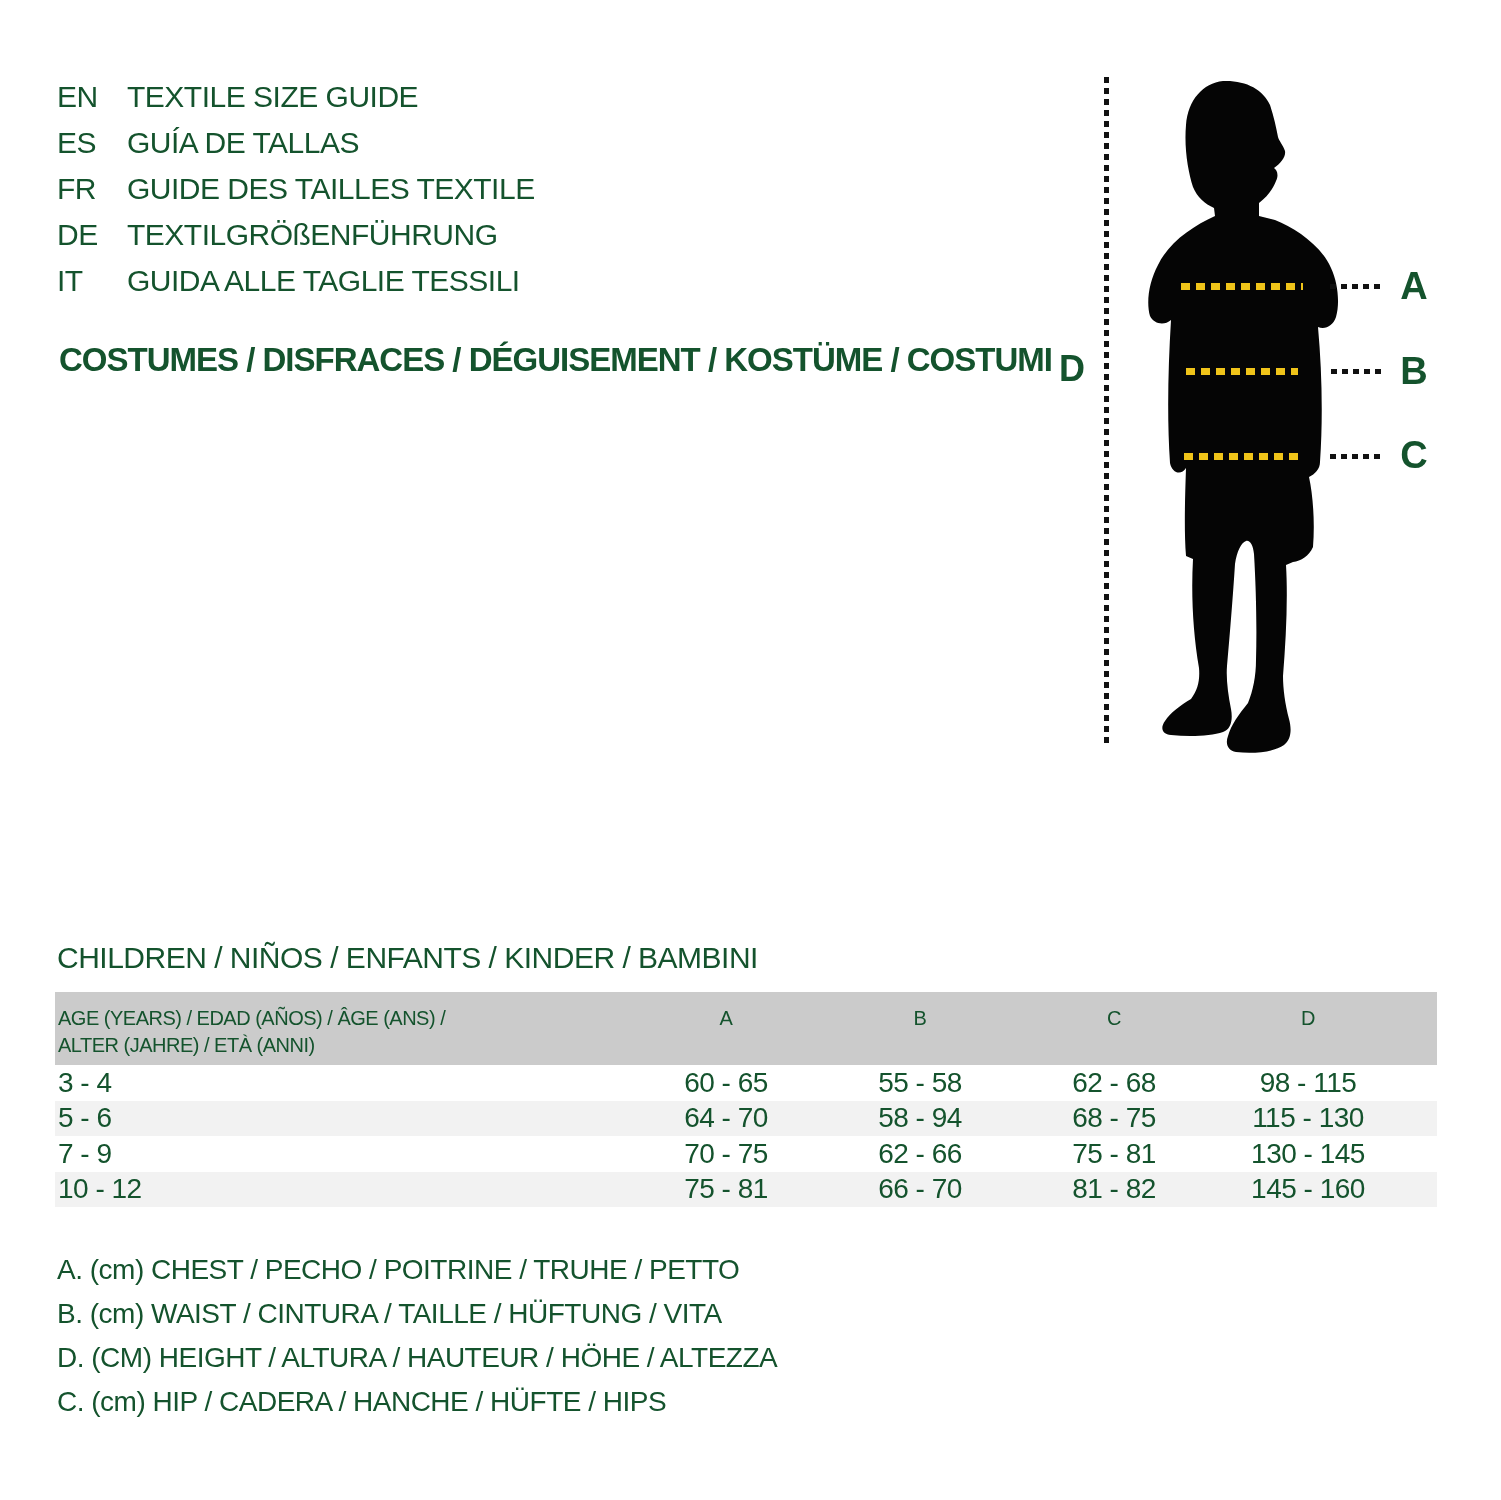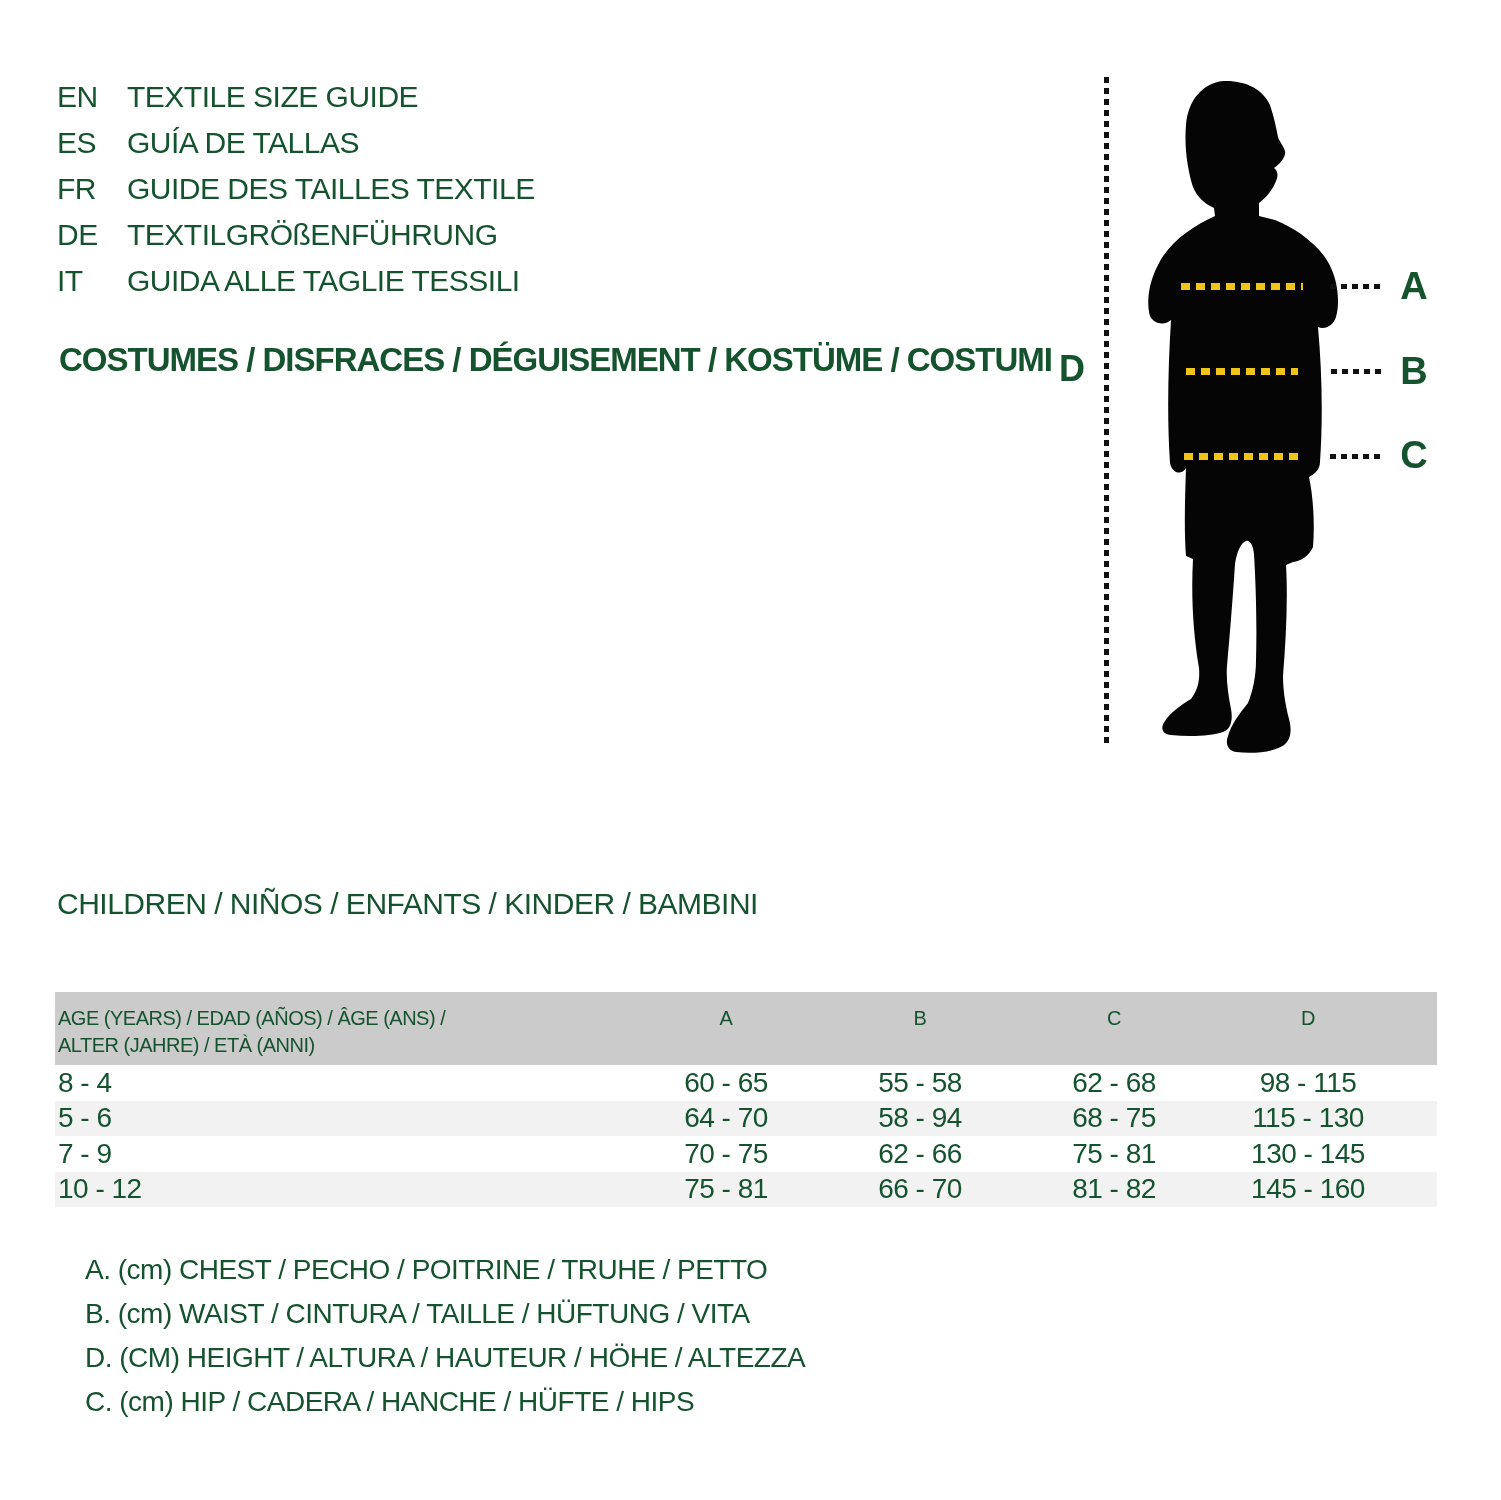--- a/index.html
+++ b/index.html
@@ -47,42 +47,42 @@
   .pos-b-y{top:308px;left:146px;width:112px;}
   .pos-c-y{top:393px;left:144px;width:120px;}
   .pos-a-k{top:224px;left:290px;width:53px;}
   .pos-b-k{top:309px;left:291px;width:52px;}
   .pos-c-k{top:394px;left:290px;width:53px;}
   .pos-a-l{top:205px;}
   .pos-b-l{top:290px;}
   .pos-c-l{top:374px;}
   
   .children-heading{
-    position:absolute;left:57px;top:887px;
+    position:absolute;left:57px;top:941px;
     font-size:30px;letter-spacing:-0.5px;white-space:nowrap;
   }
   .size-table{position:absolute;left:55px;top:992px;width:1382px;}
   .t-row{
     display:grid;
     grid-template-columns:574px 194px 194px 194px 194px 1fr;
     align-items:center;
   }
   .t-header{
     background:#cbcbcb;height:73px;
     font-size:20px;letter-spacing:-0.5px;
   }
   .t-header .age-head{padding-left:3px;line-height:27px;align-self:start;padding-top:13px;}
   .t-header .col-head{text-align:center;align-self:start;padding-top:13px;line-height:27px;}
   .t-data{height:35.5px;font-size:28px;letter-spacing:-0.5px;}
   .t-data:nth-child(odd){background:#f2f2f2;}
   .t-data .age-cell{padding-left:3px;}
   .t-data .val-cell{text-align:center;}
   
   .notes{position:absolute;left:57px;top:1248px;}
-  .note-line{height:44px;display:flex;align-items:center;font-size:28px;letter-spacing:-0.5px;white-space:nowrap;margin-left:28px;}
+  .note-line{height:44px;display:flex;align-items:center;font-size:28px;letter-spacing:-0.5px;white-space:nowrap;}
 </style>
 </head>
 <body>
 
 <div class="page">
 
   <div class="lang-block">
     <div class="lang-row">
       <span class="lang-code">EN</span>
       <span class="lang-label">TEXTILE SIZE GUIDE</span>
@@ -184,21 +184,21 @@
         <div>ALTER (JAHRE) / ETÀ (ANNI)</div>
       </div>
       <div class="col-head">A</div>
       <div class="col-head">B</div>
       <div class="col-head">C</div>
       <div class="col-head">D</div>
       <div></div>
     </div>
 
     <div class="t-row t-data">
-      <div class="age-cell">8 - 4</div>
+      <div class="age-cell">3 - 4</div>
       <div class="val-cell">60 - 65</div>
       <div class="val-cell">55 - 58</div>
       <div class="val-cell">62 - 68</div>
       <div class="val-cell">98 - 115</div>
       <div></div>
     </div>
     <div class="t-row t-data">
       <div class="age-cell">5 - 6</div>
       <div class="val-cell">64 - 70</div>
       <div class="val-cell">58 - 94</div>

